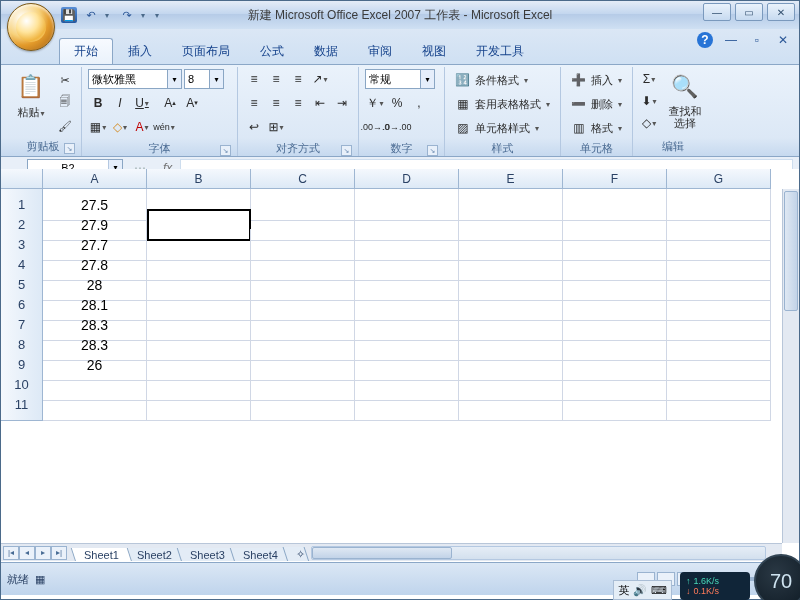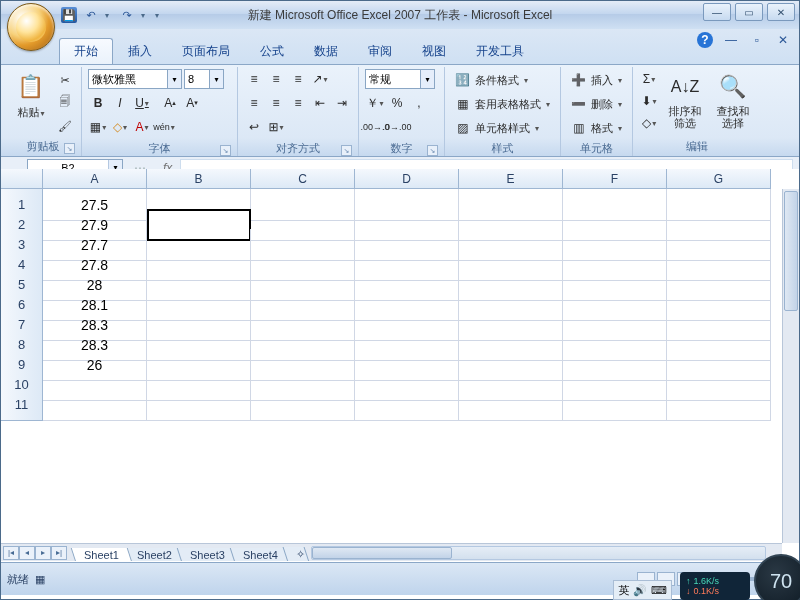--- a/index.html
+++ b/index.html
@@ -301,25 +301,20 @@
     </div>
 
     <div class="group" style="border-right:none;">
       <div class="g-body">
         <div class="vcol" style="justify-content:flex-start;">
           <div class="smbtn">Σ<span class="arw">▾</span></div>
           <div class="smbtn">⬇<span class="arw">▾</span></div>
           <div class="smbtn">◇<span class="arw">▾</span></div>
         </div>
         <div class="bigbtn" style="width:44px;">
-          <div class="bi" style="font-size:16px;">A↓Z</div>
-          <div style="white-space:pre-line;text-align:center;line-height:1.1;">排序和
-筛选</div>
-        </div>
-        <div class="bigbtn" style="width:44px;">
           <div class="bi">🔍</div>
           <div style="white-space:pre-line;text-align:center;line-height:1.1;">查找和
 选择</div>
         </div>
       </div>
       <div class="g-label"><span>编辑</span></div>
     </div>
 
   </div>
 

